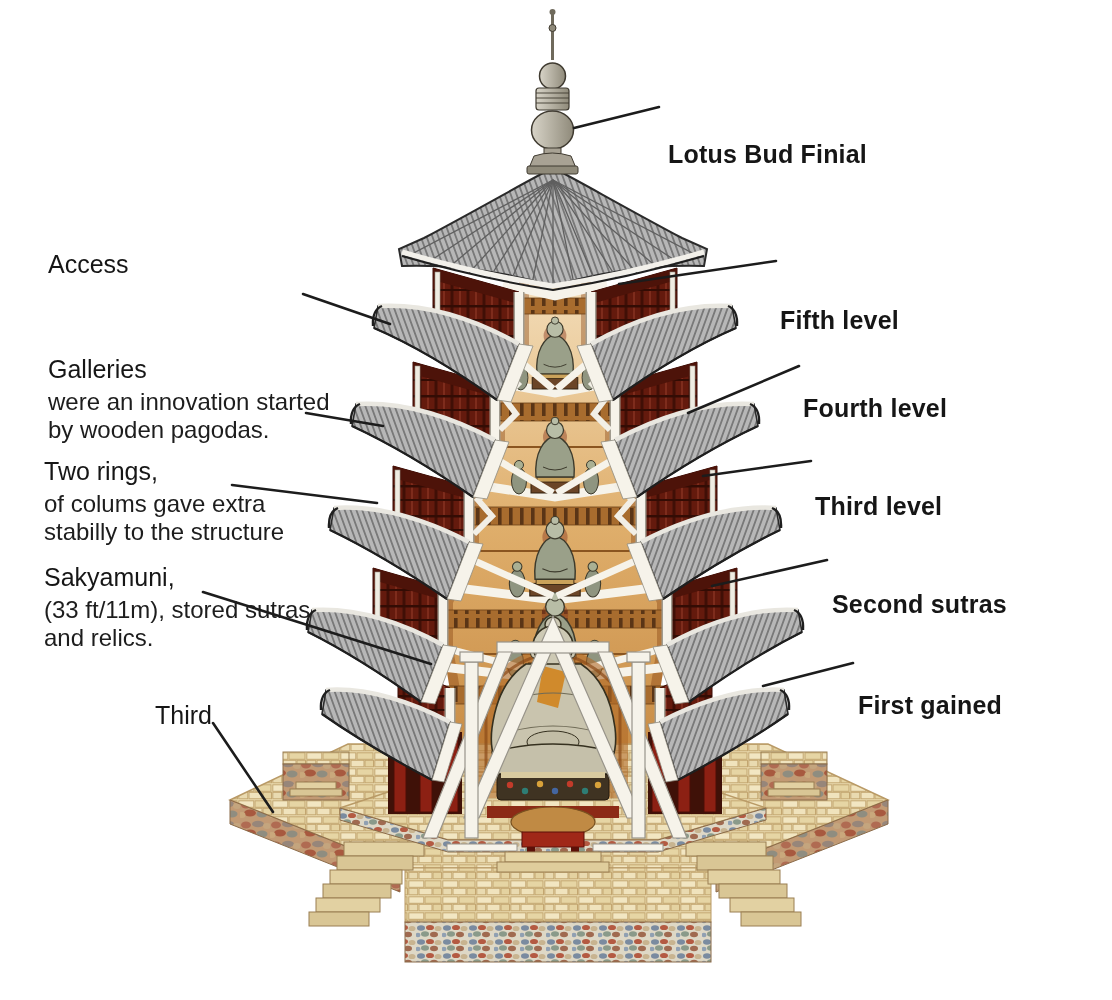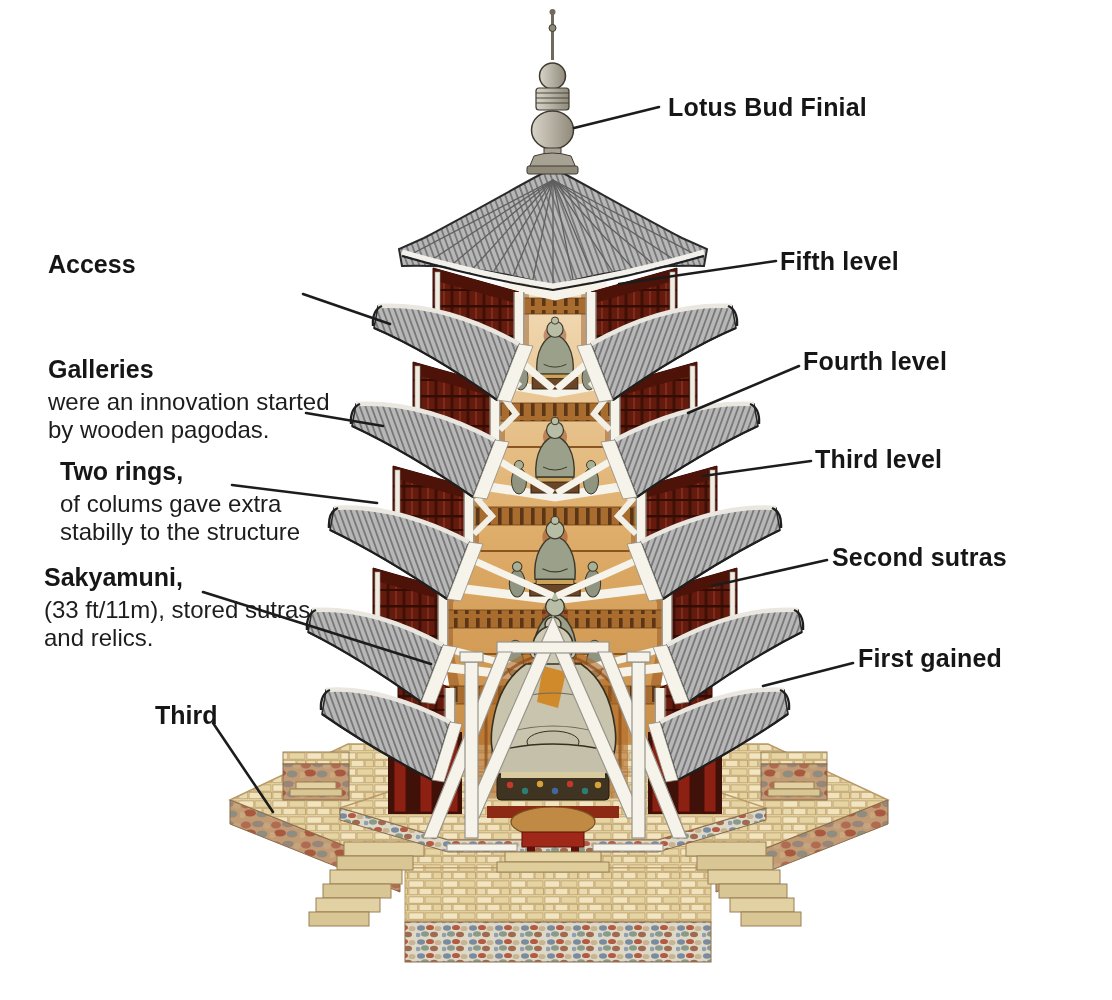--- a/index.html
+++ b/index.html
@@ -1,21 +1,21 @@
 <!DOCTYPE html>
 <html><head>
 <meta charset="utf-8">
 <style>
   html,body{margin:0;padding:0;background:#fff;}
   #stage{position:relative;width:1112px;height:1000px;background:#fff;overflow:hidden;
          font-family:"Liberation Sans",sans-serif;}
   svg{position:absolute;left:0;top:0;}
-  .lbl{position:absolute;font-weight:bold;font-size:25px;line-height:1.05;color:#161616;letter-spacing:.2px;}
+  .lbl{position:absolute;font-weight:bold;font-size:25px;line-height:1.05;color:#161616;letter-spacing:.2px;margin-top:47px;}
   .ann{position:absolute;font-size:24px;line-height:1.19;color:#1d1d1d;}
-  .ann .h{font-weight:bold;font-size:25px;margin:0 0 3px 0;color:#161616;}
+  .ann .h{font-weight:normal;font-size:25px;margin:0 0 3px 0;color:#161616;}
   .ann .b{white-space:pre-line;}
 </style>
 </head>
 <body>
 
 <div id="stage">
 <svg width="1112" height="1000" viewBox="0 0 1112 1000">
 <defs>
   <pattern id="redwall" width="16" height="30" patternUnits="userSpaceOnUse">
     <rect width="16" height="30" fill="#641a0d"></rect>
@@ -358,33 +358,33 @@
 </svg>
 
 <div class="ann" style="left:48px;top:250px">
   <div class="h">Access</div>
 </div>
 <div class="ann" style="left:48px;top:355px">
   <div class="h">Galleries</div>
   <div class="b">were an innovation started
 by wooden pagodas.</div>
 </div>
-<div class="ann" style="left:60px;top:457px">
+<div class="ann" style="left:44px;top:457px">
   <div class="h">Two rings,</div>
   <div class="b">of colums gave extra
 stabilly to the structure</div>
 </div>
 <div class="ann" style="left:44px;top:563px">
   <div class="h">Sakyamuni,</div>
   <div class="b">(33 ft/11m), stored sutras
 and relics.</div>
 </div>
 <div class="ann" style="left:155px;top:701px">
   <div class="h">Third</div>
 </div>
 
 <div class="lbl" style="left:668px;top:94px">Lotus Bud Finial</div>
-<div class="lbl" style="left:780px;top:248px">Fifth level</div>
+<div class="lbl" style="left:780px;top:260px">Fifth level</div>
 <div class="lbl" style="left:803px;top:348px">Fourth level</div>
 <div class="lbl" style="left:815px;top:446px">Third level</div>
 <div class="lbl" style="left:832px;top:544px">Second sutras</div>
 <div class="lbl" style="left:858px;top:645px">First gained</div>
 </div>
 
 </body></html>

